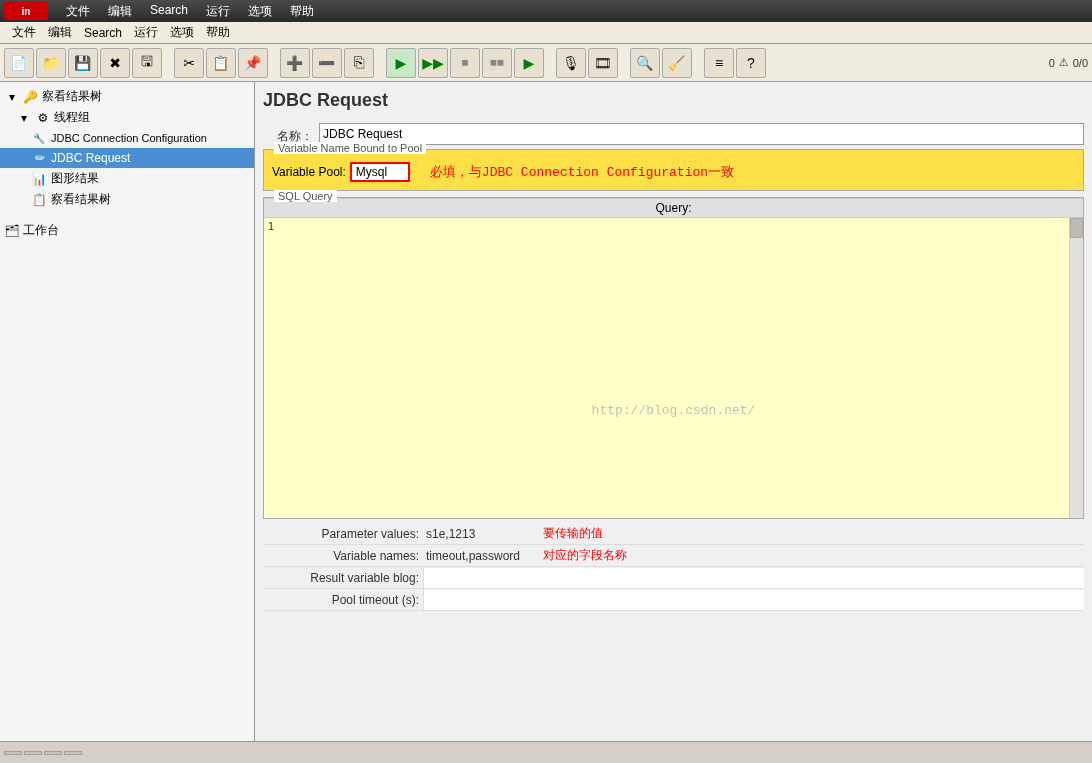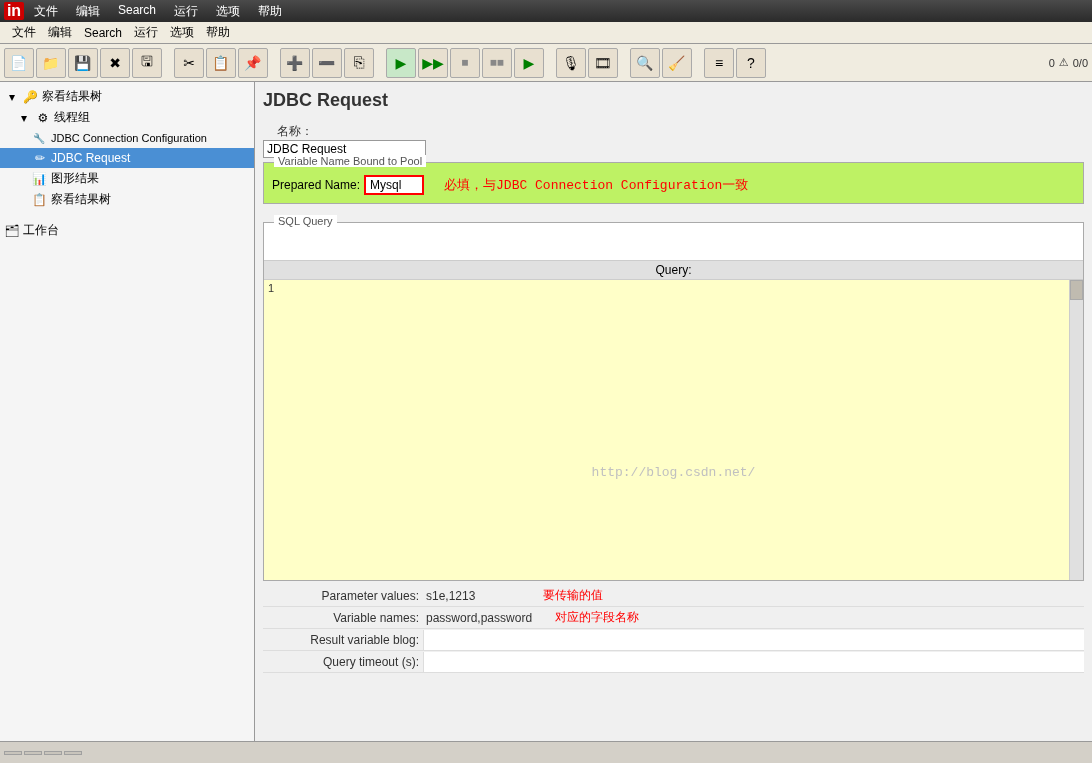--- a/index.html
+++ b/index.html
@@ -9,26 +9,26 @@
     .os-menubar {
       height: 22px;
       background: linear-gradient(to bottom, #4a4a4a, #2a2a2a);
       display: flex;
       align-items: center;
       padding: 0 4px;
       color: white;
       font-size: 12px;
     }
     .os-menubar-logo {
-      width: 20px; height: 18px;
+      width: 44px; height: 18px;
       background: #cc0000;
       border-radius: 2px;
-      margin-right: 6px;
+      margin-right: 14px;
       display: flex; align-items: center; justify-content: center;
-      color: white; font-weight: bold; font-size: 16px;
+      color: white; font-weight: bold; font-size: 10px;
     }
     .os-menubar-items { display: flex; gap: 10px; }
     .os-menubar-items span { cursor: pointer; padding: 2px 4px; font-size: 12px; }
 
     
     .app-menubar {
       height: 22px;
       background: #f0ece0;
       border-bottom: 1px solid #999;
       display: flex;
@@ -101,23 +101,22 @@
     .panel-title {
       font-size: 18px;
       font-weight: bold;
       color: #333;
       margin-bottom: 8px;
       padding-bottom: 4px;
     }
 
     .form-row {
       display: flex;
-      align-items: flex-start;
+      align-items: flex-end;
       margin-bottom: 4px;
-      flex-direction: column;
     }
     .form-label {
       width: 50px;
       text-align: right;
       margin-right: 6px;
       font-size: 12px;
       color: #333;
       flex-shrink: 0;
     }
     .form-input {
@@ -419,34 +418,34 @@
   <div class="content-area">
 
     <div class="panel-title">JDBC Request</div>
 
     <div class="form-row">
       <span class="form-label">名称：</span>
       <input class="form-input" type="text" value="JDBC Request" style="">
     </div>
 
 
-    <div style="border: 1px solid #aaa; padding: 8px; margin-bottom: 18px; background: #bef264; position: relative;">
+    <div style="border: 1px solid #aaa; padding: 8px; margin-bottom: 6px; background: #fde047; position: relative;">
       <div style="position: absolute; top: -8px; left: 10px; background: white; padding: 0 4px; font-size: 11px; color: #555;">Variable Name Bound to Pool</div>
       <div style="display: flex; align-items: center; margin-top: 4px;">
-        <span style="font-size: 12px; margin-right: 4px;">Prepared Name:</span>
+        <span style="font-size: 12px; margin-right: 4px;">Variable Pool:</span>
         <span class="var-name-box">Mysql</span>
         <span class="var-annotation">必填，与JDBC Connection Configuration一致</span>
       </div>
     </div>
 
     <div style="border: 1px solid #aaa; background: white; position: relative; margin-bottom: 4px;">
       <div style="position: absolute; top: -8px; left: 10px; background: white; padding: 0 4px; font-size: 11px; color: #555;">SQL Query</div>
 
 
-      <div style="background: #e0e0e0; padding: 2px 8px; text-align: center; border-top: 1px solid #ccc; border-bottom: 1px solid #ccc; margin-top: 37px;">
+      <div style="background: #e0e0e0; padding: 2px 8px; text-align: center; border-top: 1px solid #ccc; border-bottom: 1px solid #ccc;">
         <span style="font-size: 12px;">Query:</span>
       </div>
 
       <div style="position: relative; background: #ffffc8; min-height: 300px; overflow: hidden;">
 
         <div class="query-line" style="padding: 2px 4px;">
           <span class="line-number">1</span>
         </div>
 
         <div class="watermark">http://blog.csdn.net/</div>
@@ -462,31 +461,31 @@
       <div class="field-row">
         <span class="field-label">Parameter values:</span>
         <span class="field-value">s1e,1213</span>
         <span class="field-annotation">要传输的值</span>
 
       </div>
 
 
       <div class="field-row">
         <span class="field-label">Variable names:</span>
-        <span class="field-value">password,password</span>
+        <span class="field-value">timeout,password</span>
         <span class="field-annotation">对应的字段名称</span>
       </div>
 
       <div class="field-row">
         <span class="field-label">Result variable blog:</span>
         <input class="field-input" type="text" style="flex: 1 1 0%; height: 20px; border-top: none; border-right: none; border-bottom: none; border-image: initial; border-left: 1px solid rgb(221, 221, 221); background: white; padding: 1px 3px; font-size: 12px;">
       </div>
 
       <div class="field-row">
-        <span class="field-label">Query timeout (s):</span>
+        <span class="field-label">Pool timeout (s):</span>
         <input class="field-input" type="text" style="flex: 1 1 0%; height: 20px; border-top: none; border-right: none; border-bottom: none; border-image: initial; border-left: 1px solid rgb(221, 221, 221); background: white; padding: 1px 3px; font-size: 12px;">
       </div>
 
     </div>
   </div>
 </div>
 
 <div class="statusbar">
   <div class="statusbar-item"></div>
   <div class="statusbar-item"></div>

